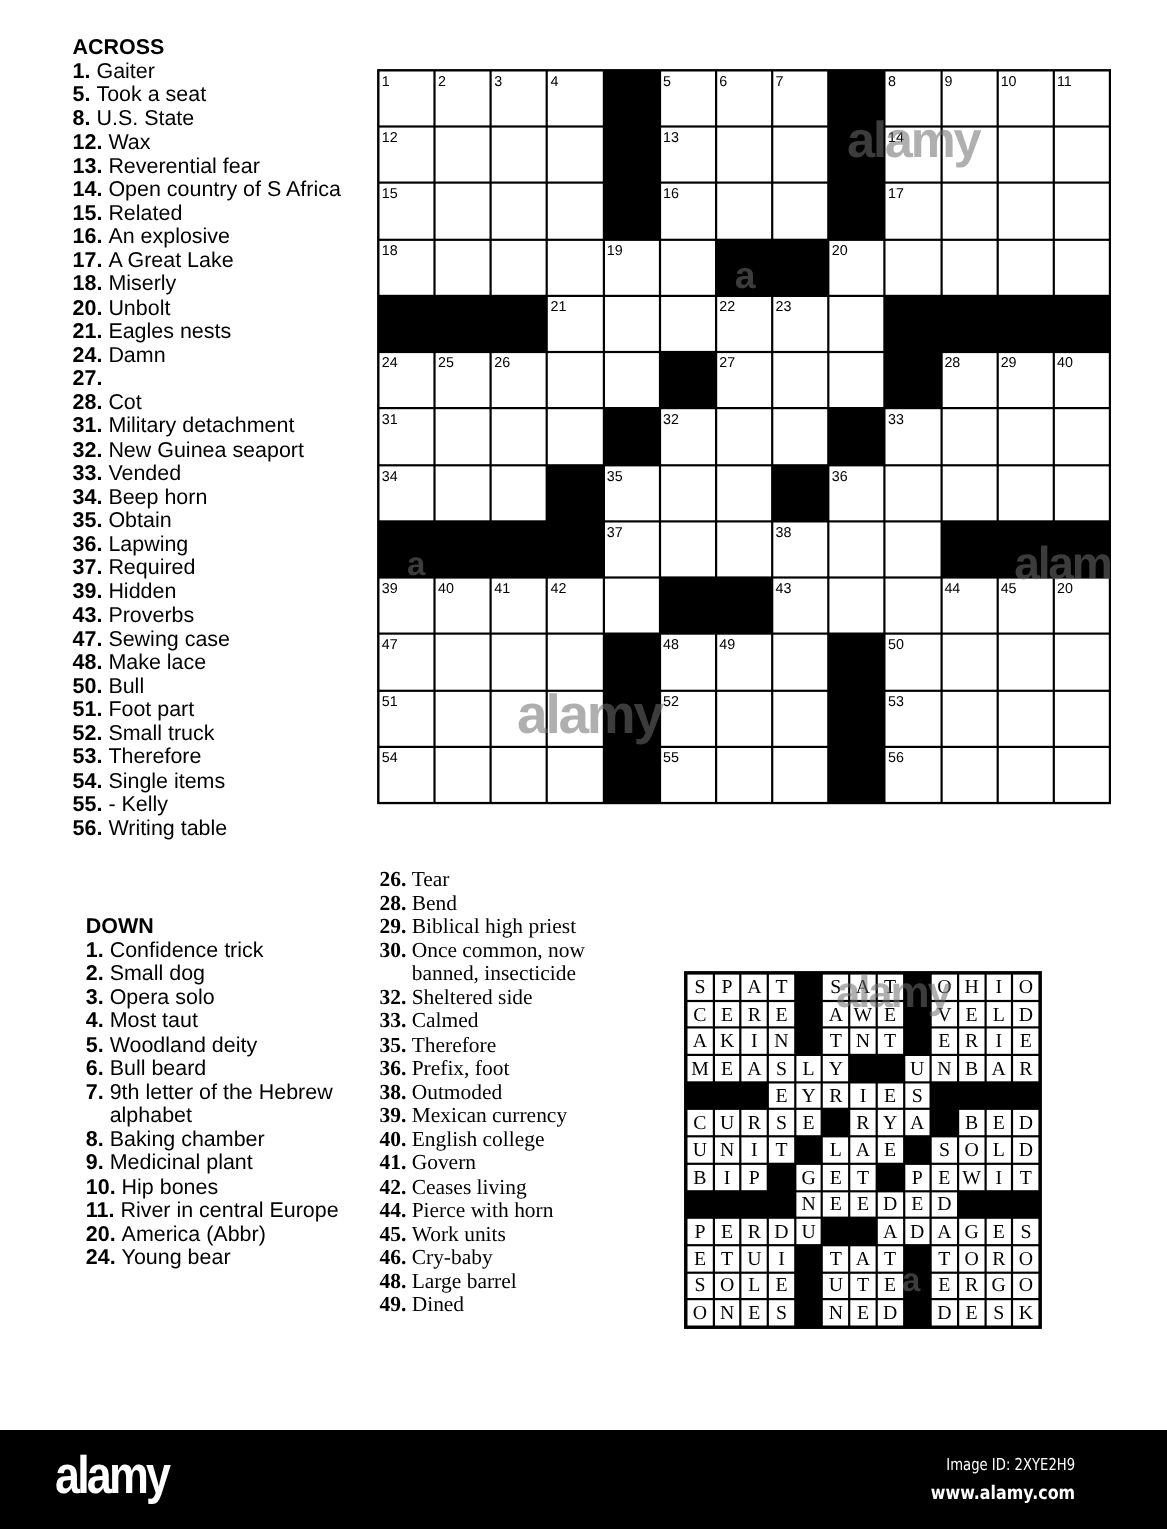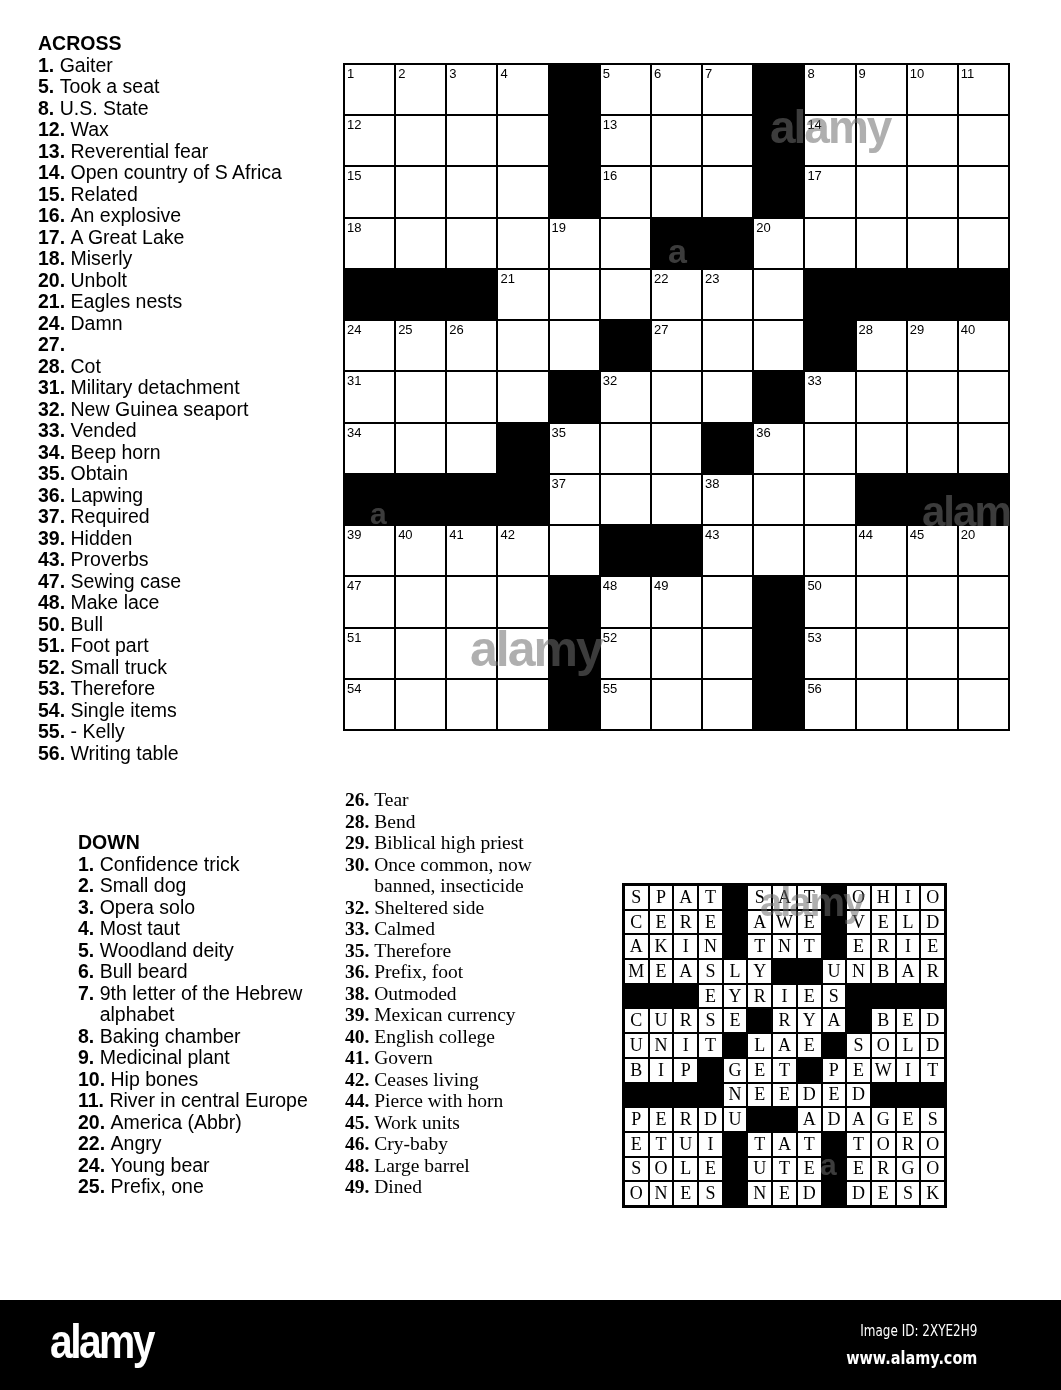--- a/index.html
+++ b/index.html
@@ -6,21 +6,21 @@
   body {
     width: 1061px; height: 1390px; position: relative; overflow: hidden;
     background: #ffffff; color: #000;
     font-family: "Liberation Sans", sans-serif;
   }
   .clues { position: absolute; font-size: 19.5px; line-height: 21.5px; }
   .clues .head { font-weight: bold; font-size: 19.5px; }
   .clue { display: flex; }
   .clue .num { font-weight: bold; white-space: pre; }
   .clue .txt { flex: 1; }
-  #across { left: 38px; top: 33px; width: 270px; }
+  #across { left: 66px; top: 33px; width: 270px; }
   #down1 { left: 50px; top: 832px; width: 280px; margin-left: 28px; }
   #down2 { left: 345px; top: 789px; width: 200px; font-family: Liberation Serif, serif; }
 
   #grid {
     position: absolute; left: 343px; top: 63px;
     width: 667px; height: 668px;
     border: 2px solid #000; box-sizing: border-box;
     display: grid;
     grid-template-columns: repeat(13, 1fr);
     grid-template-rows: repeat(13, 1fr);
@@ -258,30 +258,22 @@
       </div>
       <div class="clue">
         <span class="num">11. </span>
         <span class="txt">River in central Europe</span>
       </div>
       <div class="clue">
         <span class="num">20. </span>
         <span class="txt">America (Abbr)</span>
       </div>
       <div class="clue">
-        <span class="num">22. </span>
-        <span class="txt">Angry</span>
-      </div>
-      <div class="clue">
         <span class="num">24. </span>
         <span class="txt">Young bear</span>
-      </div>
-      <div class="clue">
-        <span class="num">25. </span>
-        <span class="txt">Prefix, one</span>
       </div>
     </div>
 </div>
 
 <div id="down2" class="clues">
   <div id="down-list-2">
       <div class="clue">
         <span class="num">26. </span>
         <span class="txt">Tear</span>
       </div>

